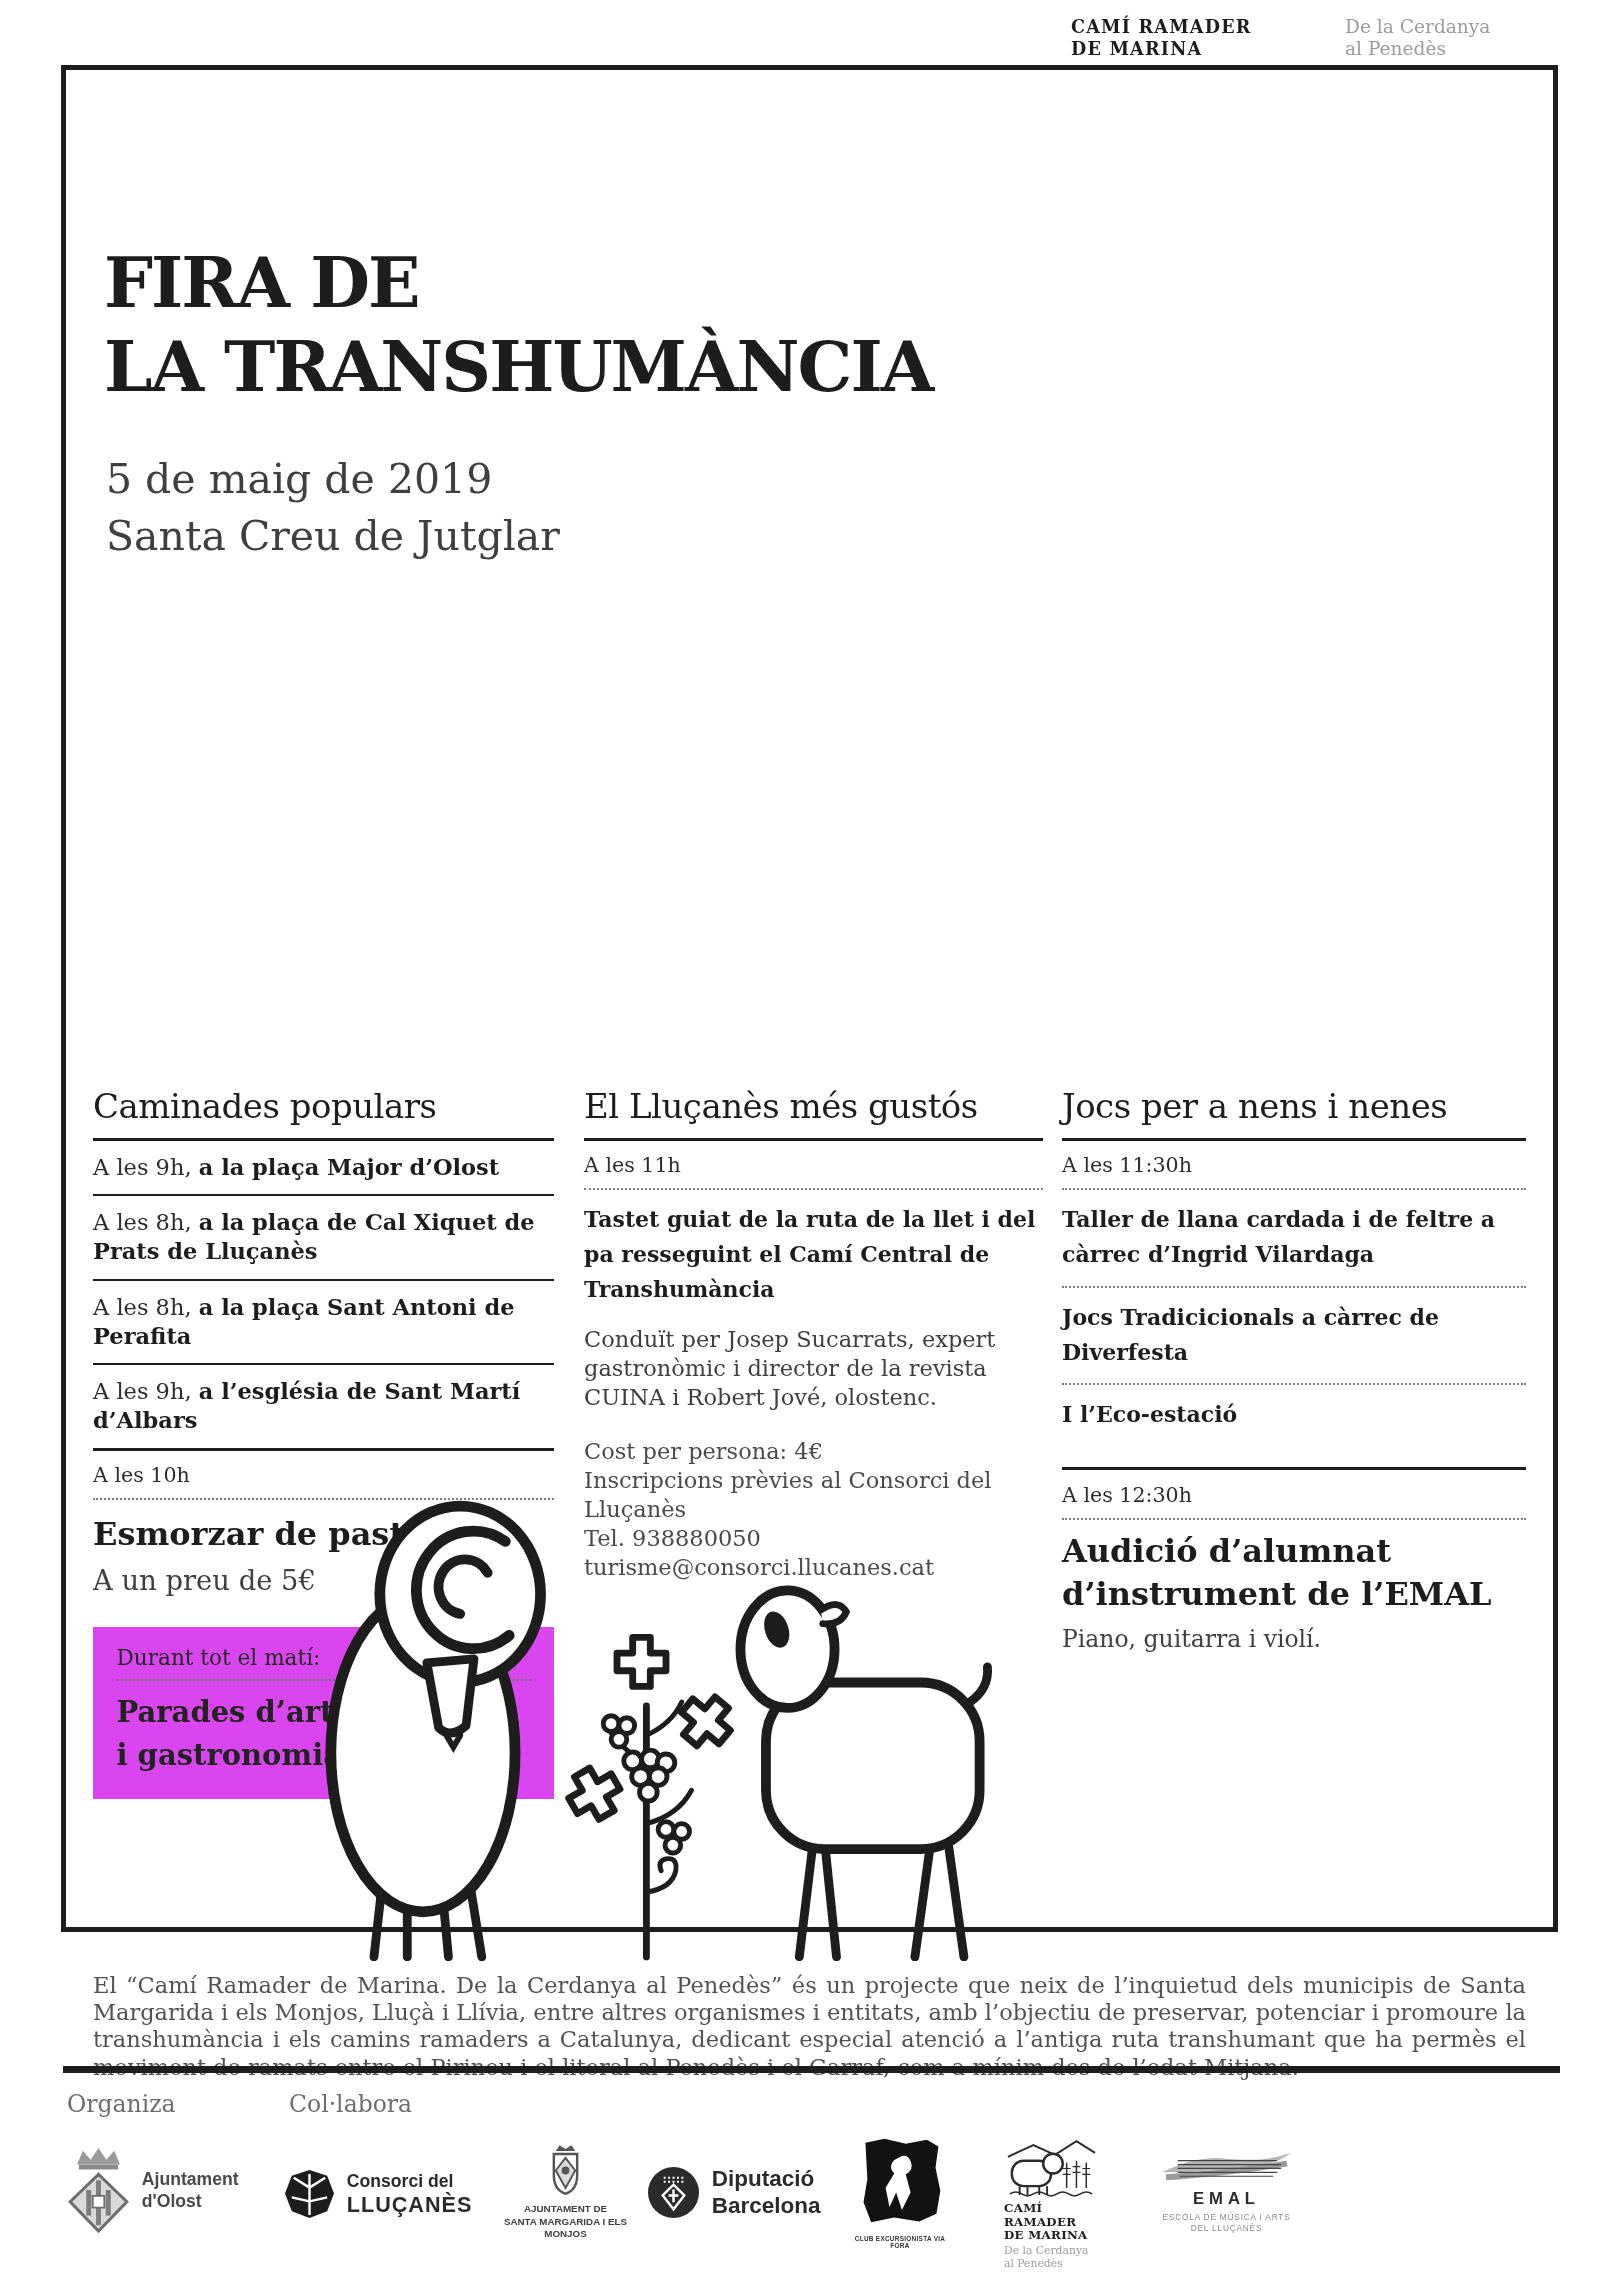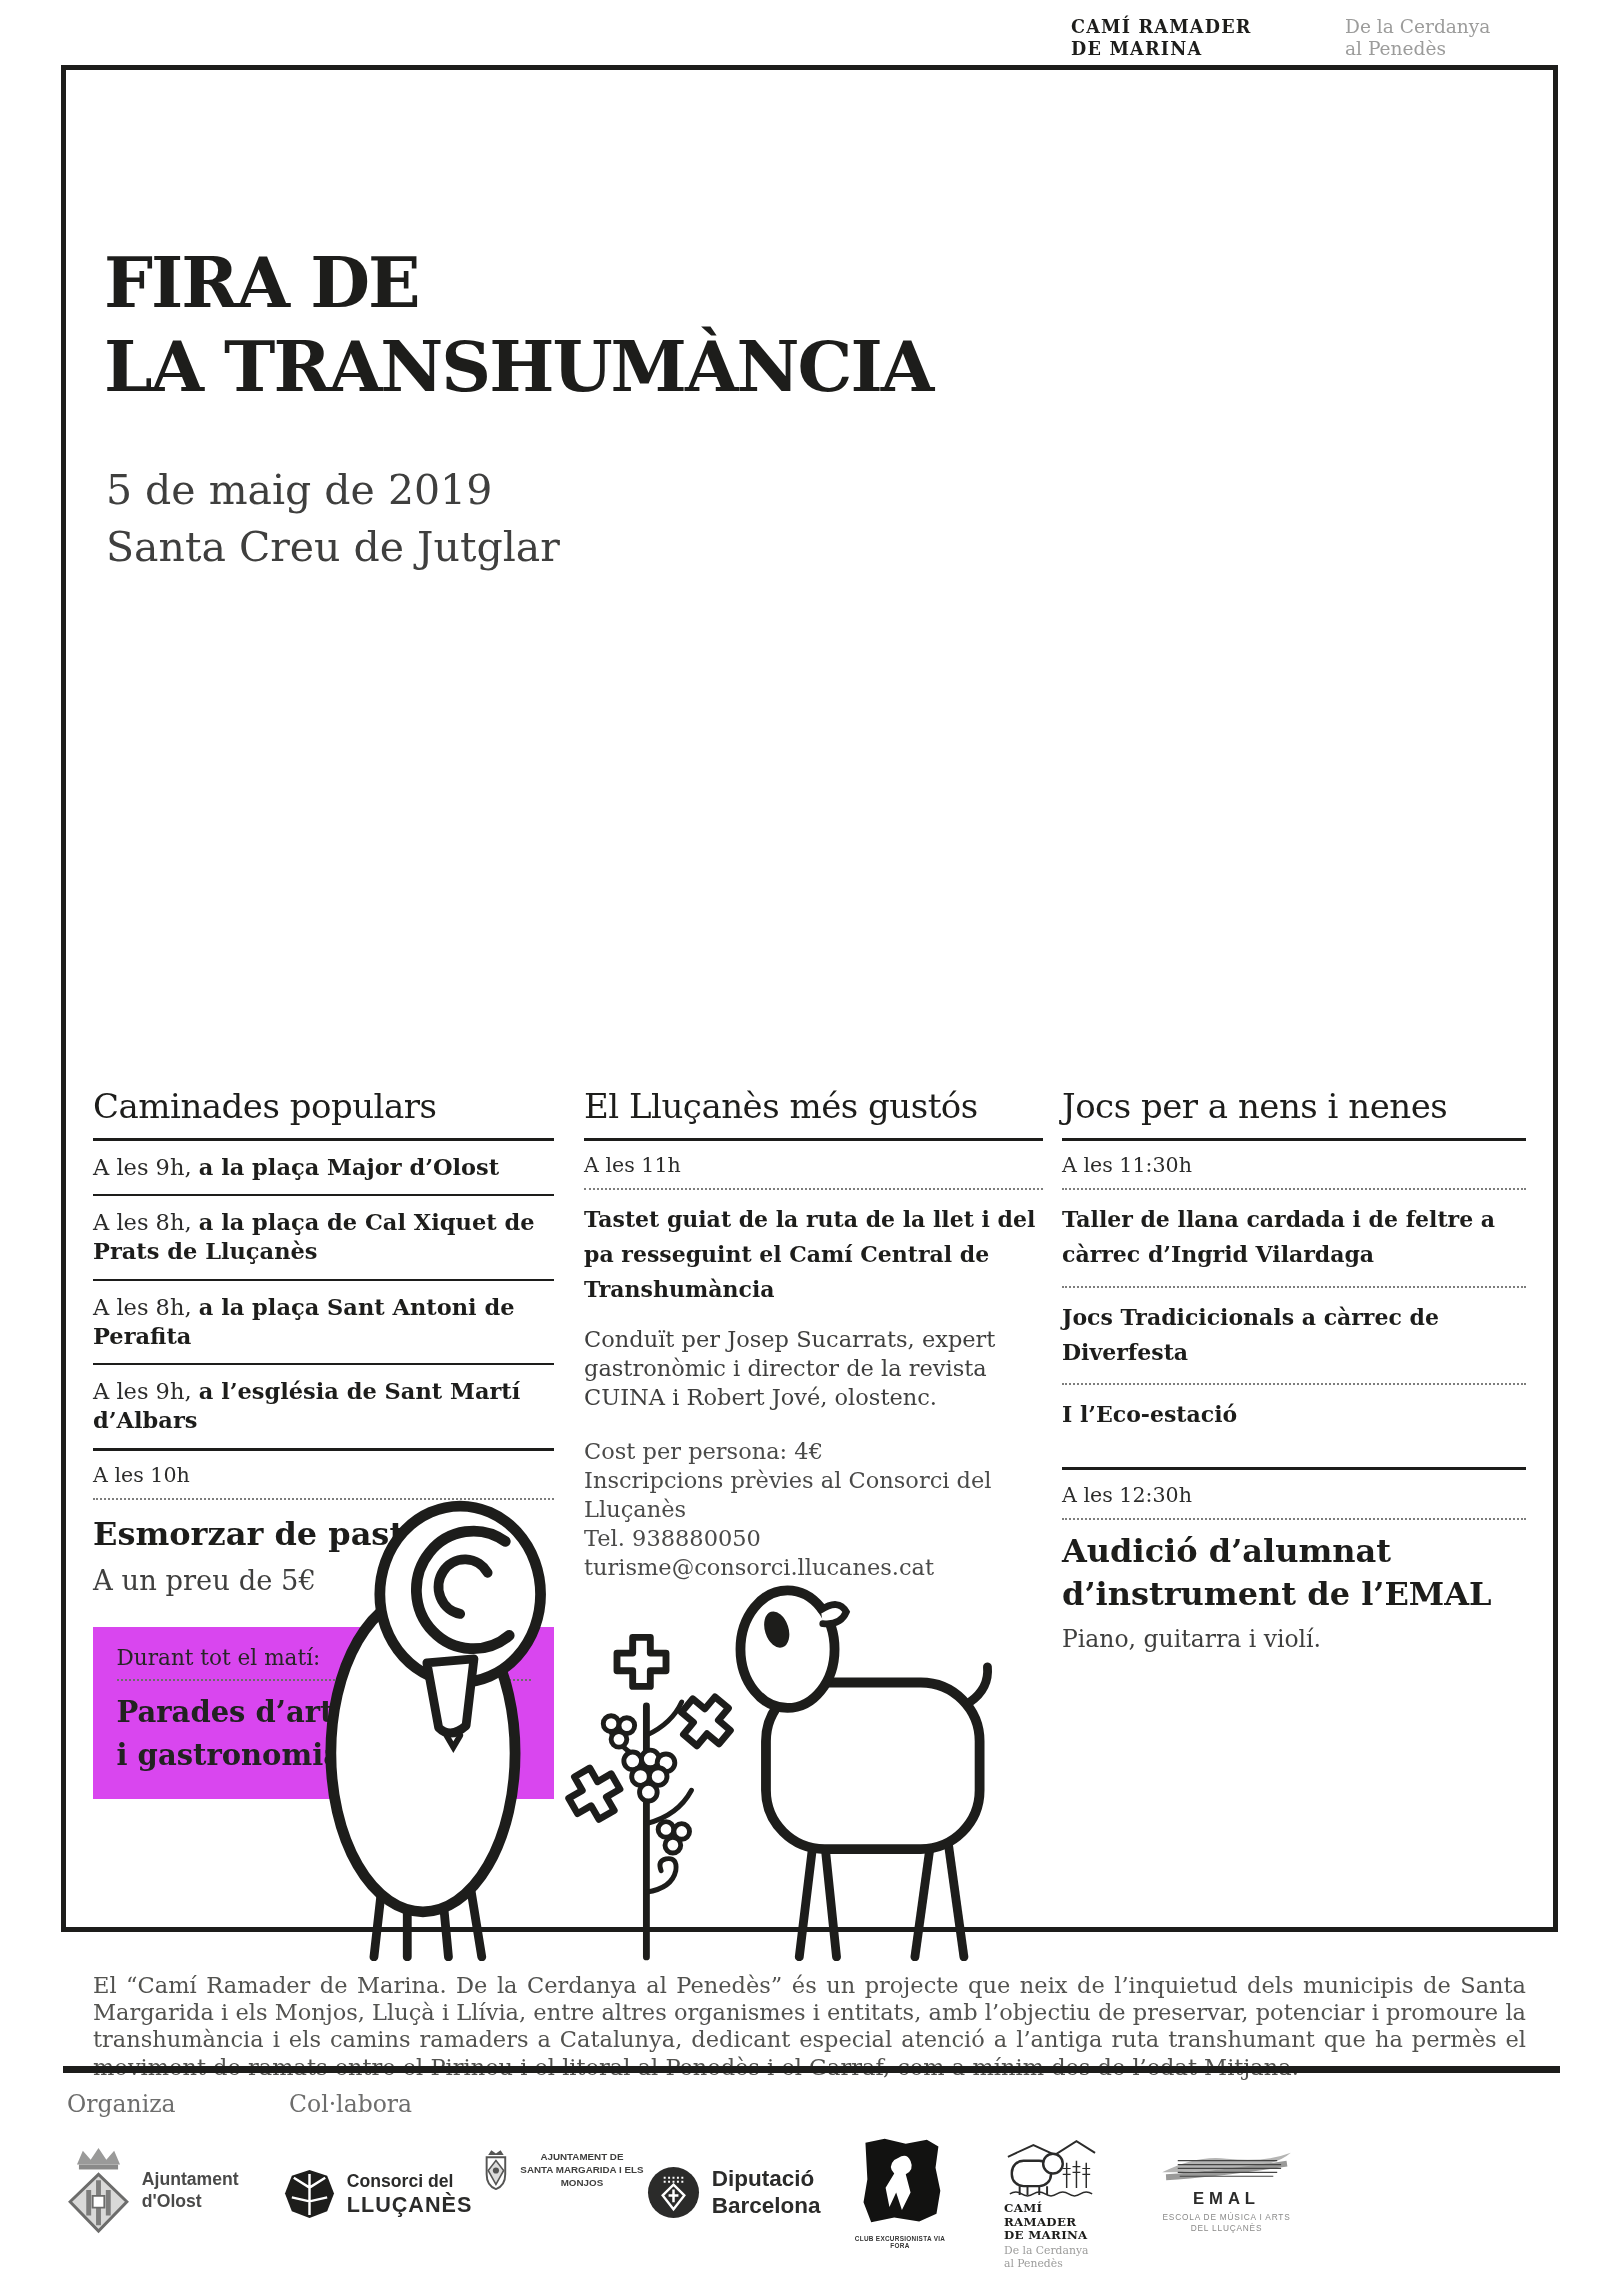--- a/index.html
+++ b/index.html
@@ -12,21 +12,21 @@
   .brand-sub{position:absolute;left:1345px;top:15.7px;font-size:18.6px;font-weight:400;
              line-height:22.5px;color:#9c9c9b;}
 
   
   .frame{position:absolute;left:61px;top:65px;width:1487px;height:1857px;
          border:5.9px solid #1d1d1b;background:#fff;}
 
   
   .hero-title{position:absolute;left:104px;top:241px;font-size:69px;font-weight:700;
               letter-spacing:-2px;line-height:84px;color:#1d1d1b;}
-  .hero-sub{position:absolute;left:106px;top:462px;font-size:41px;font-weight:400;
+  .hero-sub{position:absolute;left:106px;top:451px;font-size:41px;font-weight:400;
             line-height:57px;color:#3f3f3e;}
 
   
   .col{position:absolute;top:1086px;}
   .col-1{left:93px;width:461px;}
   .col-2{left:584px;width:459px;}
   .col-3{left:1062px;width:464px;}
   .col h2{margin:0;font-size:34px;font-weight:400;letter-spacing:-0.5px;
           padding-bottom:11.8px;border-bottom:3.9px solid #1d1d1b;}
   .walk-item{padding:11.8px 0 12.7px;border-bottom:2.9px solid #1d1d1b;
@@ -59,21 +59,21 @@
   .footer-label{position:absolute;top:2090px;font-size:23.5px;color:#6e6e6d;}
   .lbl-organiza{left:67px;}
   .lbl-collabora{left:289px;}
   .logo{position:absolute;display:flex;align-items:center;gap:11.8px;
         font-family:"Liberation Sans",sans-serif;}
   .logo-olost{left:67px;top:2145px;}
   .logo-olost .txt{font-size:17.6px;font-weight:700;color:#4a4a49;line-height:21.6px;}
   .logo-consorci{left:284px;top:2168px;}
   .logo-consorci .l1{font-size:17.6px;font-weight:700;color:#2b2b2a;line-height:21.6px;}
   .logo-consorci .l2{font-size:21.6px;font-weight:700;letter-spacing:1px;color:#2b2b2a;line-height:23.5px;}
-  .logo-margarida{left:482px;top:2143px;flex-direction:row;gap:5px;width:167px;}
+  .logo-margarida{left:482px;top:2143px;flex-direction:column;gap:5px;width:167px;}
   .logo-margarida .cap{font-size:9.8px;font-weight:700;color:#3f3f3e;text-align:center;line-height:12.7px;}
   .logo-diputacio{left:647px;top:2166px;}
   .logo-diputacio .txt{font-size:22.5px;font-weight:700;color:#2b2b2a;line-height:26.5px;}
   .logo-club{left:851px;top:2135px;flex-direction:column;gap:3.9px;width:98px;}
   .logo-club .cap{font-size:6.4px;font-weight:700;color:#333;letter-spacing:0.3px;text-align:center;}
   .logo-cami{left:1004px;top:2139px;flex-direction:column;gap:2px;align-items:flex-start;width:108px;}
   .logo-cami .big{font-family:"DejaVu Serif",serif;font-size:11.8px;font-weight:700;line-height:13.7px;color:#1d1d1b;letter-spacing:0.3px;}
   .logo-cami .sub{font-family:"DejaVu Serif",serif;font-size:10.8px;line-height:12.7px;color:#9c9c9b;}
   .logo-emal{left:1153px;top:2147px;flex-direction:column;gap:2.9px;align-items:center;width:147px;}
   .logo-emal .name{font-size:16.7px;font-weight:700;letter-spacing:4.9px;color:#2b2b2a;}

